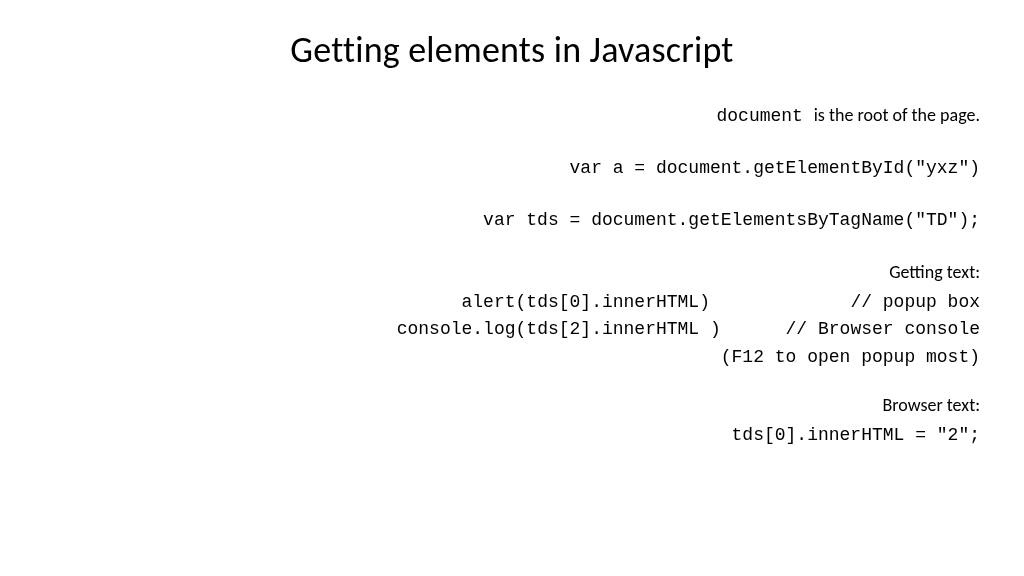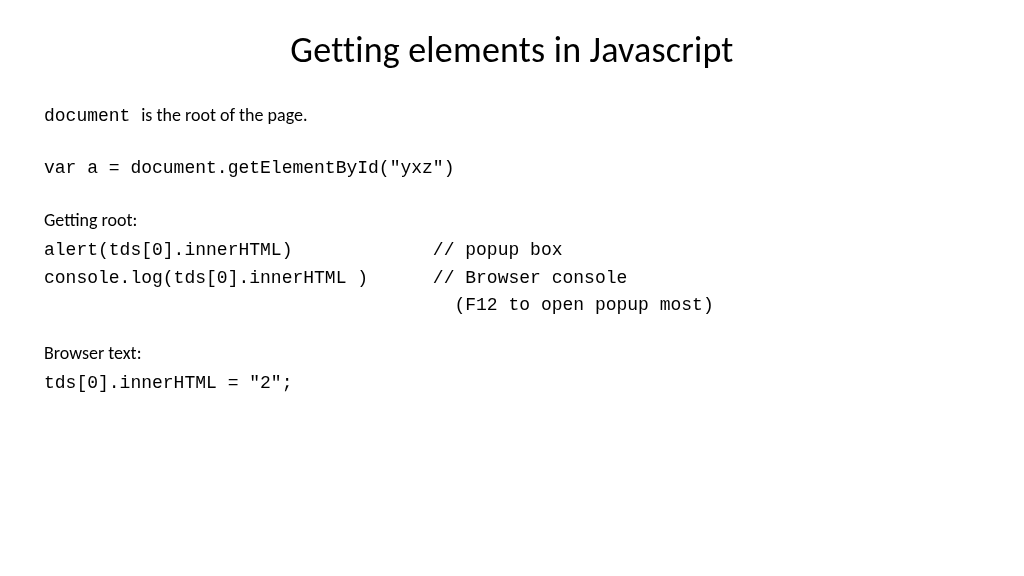--- a/index.html
+++ b/index.html
@@ -15,20 +15,21 @@
     .slide-title {
       font-size: 36px;
       font-weight: 400;
       text-align: center;
       margin-bottom: 30px;
       letter-spacing: 0.2px;
     }
     .content {
       font-size: 18px;
       line-height: 1.55;
+      text-align: right;
     }
     .mono {
       font-family: "Courier New", Courier, monospace;
       font-size: 18px;
     }
     .sans {
       font-family: Calibri, "Segoe UI", Arial, sans-serif;
     }
     .para-intro {
       margin-bottom: 24px;
@@ -54,25 +55,26 @@
 
 <div class="content">
 
   <div class="para-intro">
     <span class="mono">document </span><span class="sans"> is the root of the page.</span>
   </div>
 
   <div class="mono code-line">var a = document.getElementById("yxz")</div>
 
 
+  <div class="mono code-line">var tds = document.getElementsByTagName("TD");</div>
 
   <div class="text-block">
-    <div class="section-label">Getting root:</div>
+    <div class="section-label">Getting text:</div>
     <div class="mono" style="white-space:pre">alert(tds[0].innerHTML)             // popup box</div>
-    <div class="mono" style="white-space:pre">console.log(tds[0].innerHTML )      // Browser console</div>
+    <div class="mono" style="white-space:pre">console.log(tds[2].innerHTML )      // Browser console</div>
     <div class="mono" style="white-space:pre">                                      (F12 to open popup most)</div>
   </div>
 
   <div class="text-block set-block">
     <div class="section-label">Browser text:</div>
     <div class="mono" style="white-space:pre">tds[0].innerHTML = "2";</div>
   </div>
 
 </div>
 

